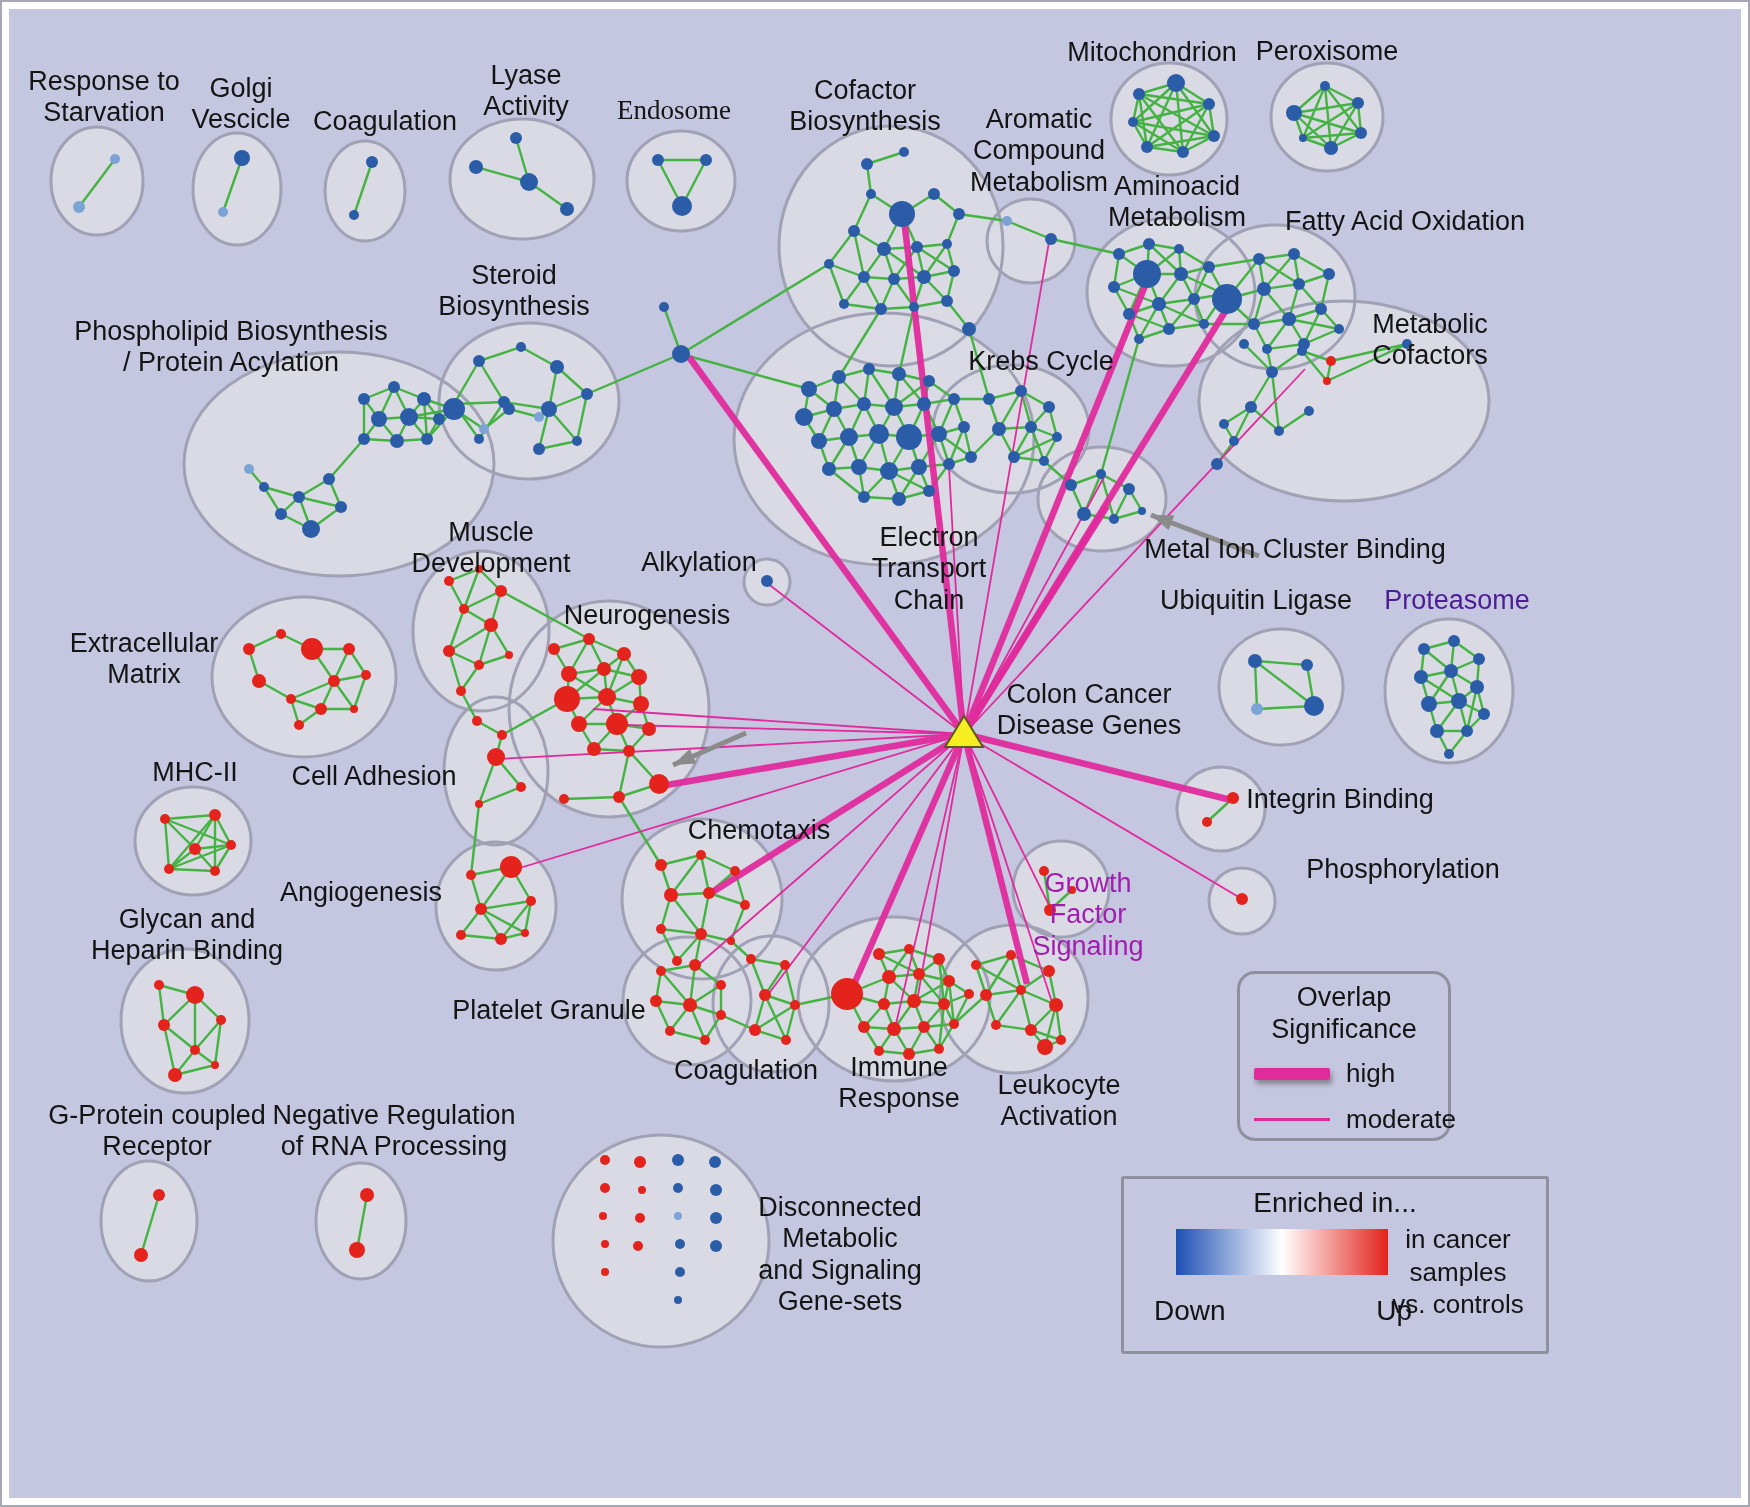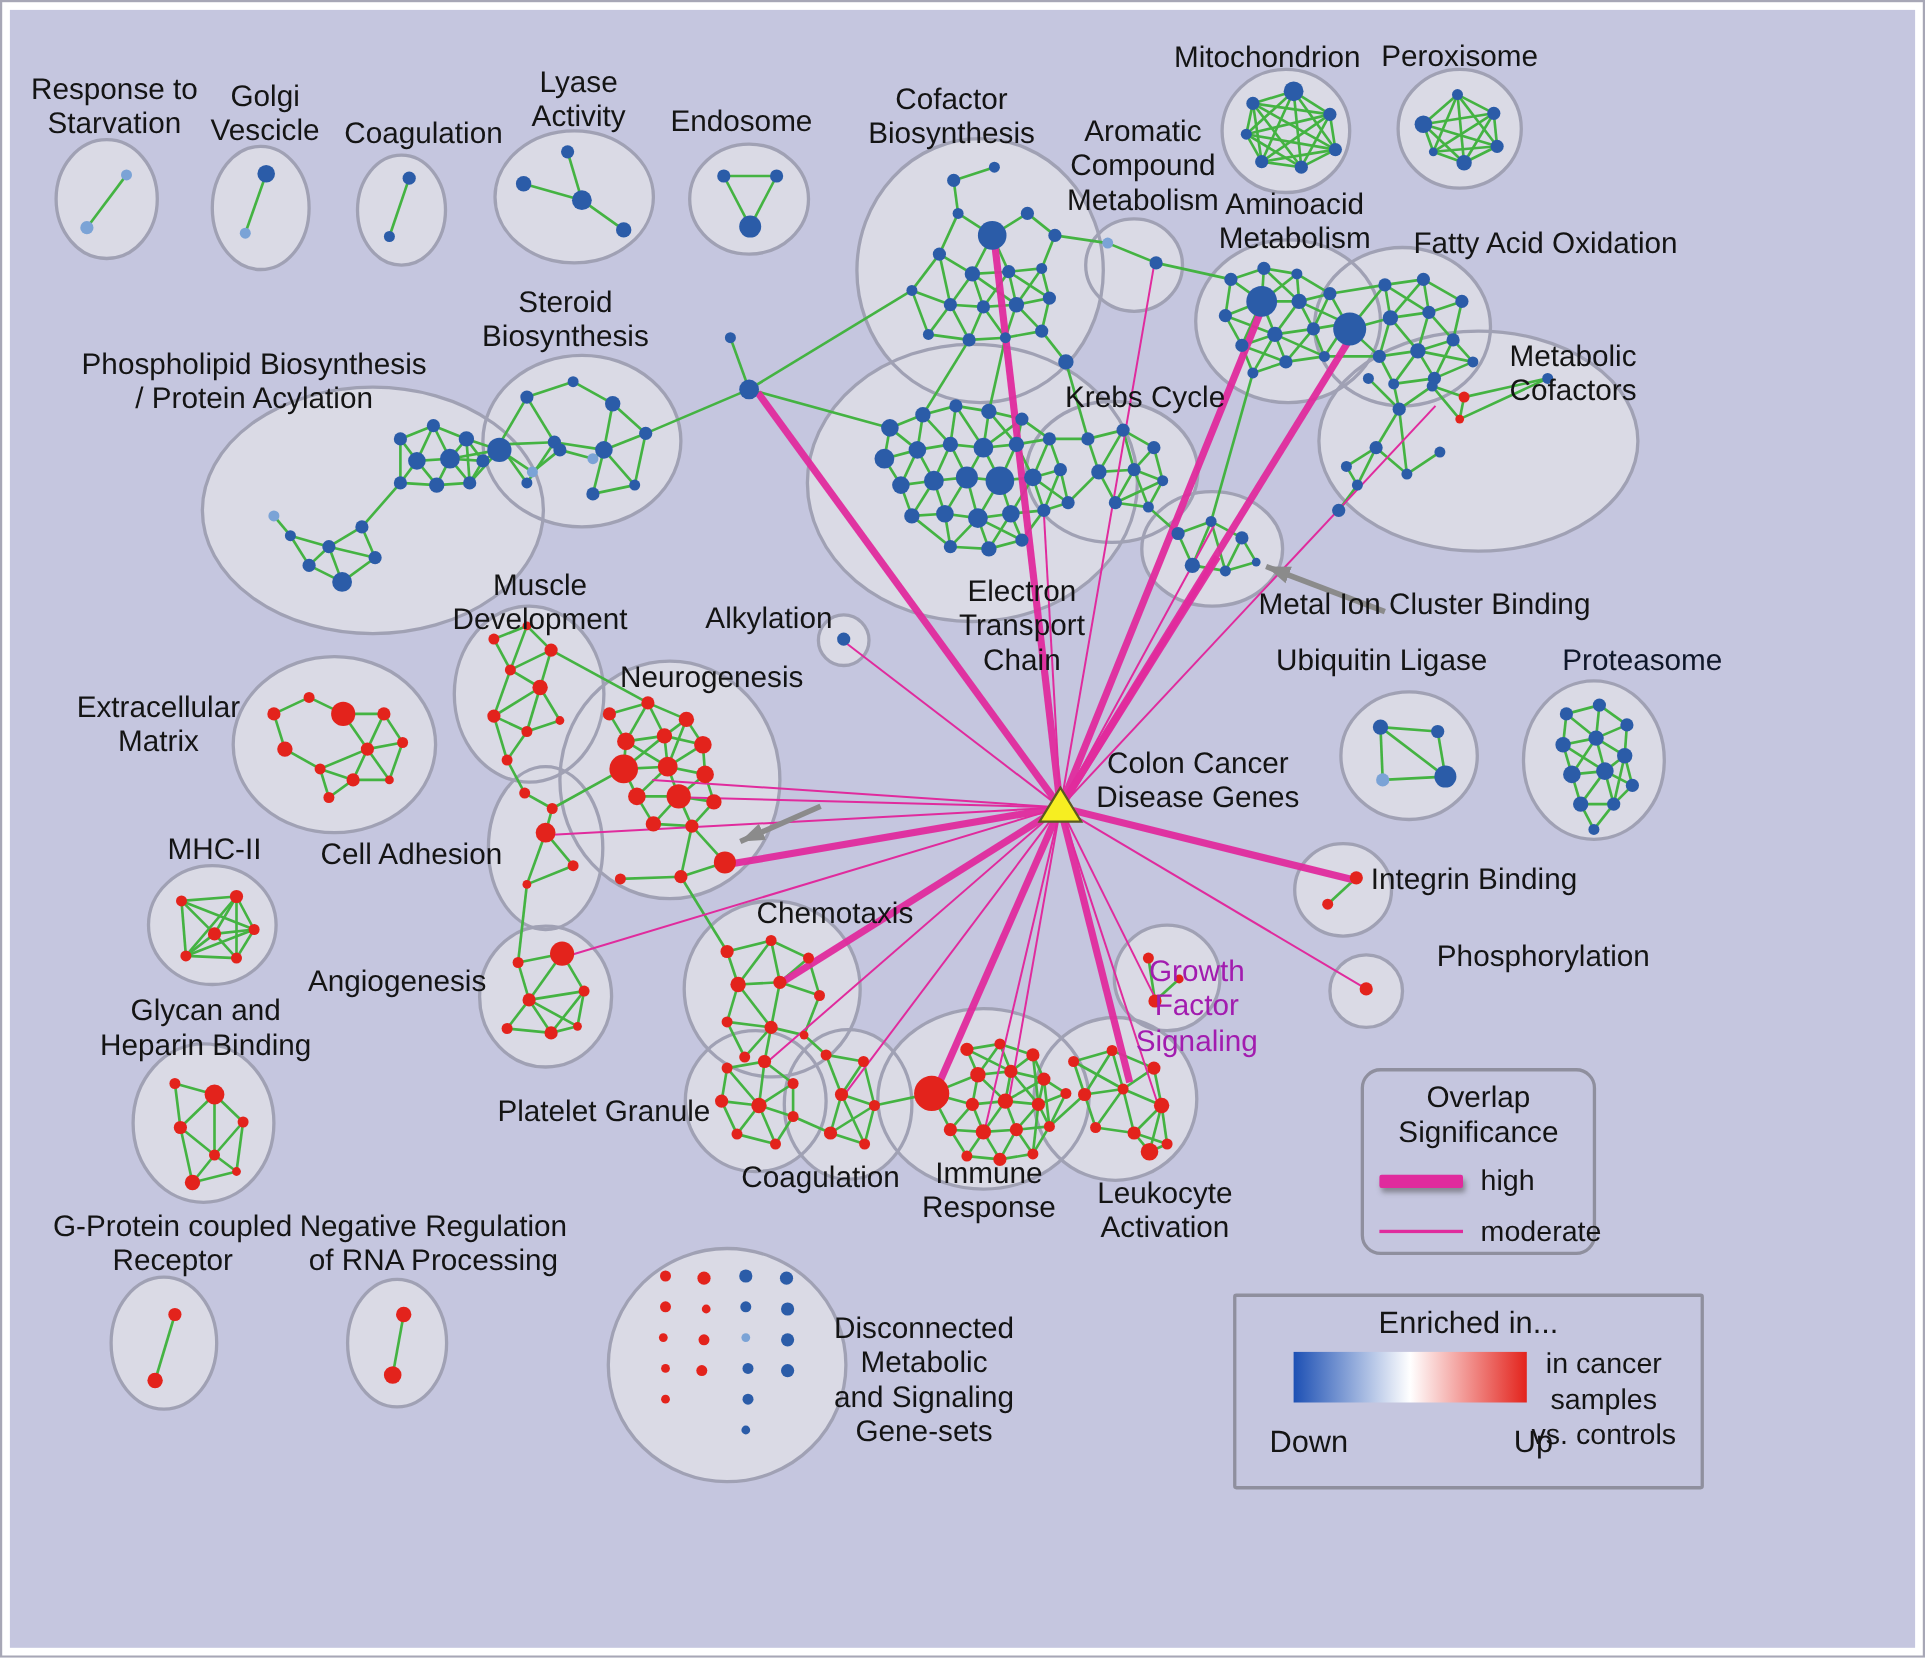--- a/index.html
+++ b/index.html
@@ -1049,21 +1049,21 @@
         <line x1="737" y1="724" x2="664" y2="756" stroke="#8b8b8b" stroke-width="5" marker-end="url(#ah)"></line>
       </svg>
     <div id="labels">
         <div class="label" style="left: 95px; top: 88px; color: rgb(20, 20, 20);">Response to
 Starvation</div>
         <div class="label" style="left: 232px; top: 95px; color: rgb(20, 20, 20);">Golgi
 Vescicle</div>
         <div class="label" style="left: 376px; top: 113px; color: rgb(20, 20, 20);">Coagulation</div>
         <div class="label" style="left: 517px; top: 82px; color: rgb(20, 20, 20);">Lyase
 Activity</div>
-        <div class="label" style="left: 665px; top: 102px; color: rgb(20, 20, 20);">Endosome</div>
+        <div class="label" style="left: 665px; top: 102px; color: rgb(20, 20, 20); font-family: Liberation Serif, serif;">Endosome</div>
         <div class="label" style="left: 856px; top: 97px; color: rgb(20, 20, 20);">Cofactor
 Biosynthesis</div>
         <div class="label" style="left: 1030px; top: 142px; color: rgb(20, 20, 20);">Aromatic
 Compound
 Metabolism</div>
         <div class="label" style="left: 1143px; top: 44px; color: rgb(20, 20, 20);">Mitochondrion</div>
         <div class="label" style="left: 1318px; top: 43px; color: rgb(20, 20, 20);">Peroxisome</div>
         <div class="label" style="left: 1168px; top: 193px; color: rgb(20, 20, 20);">Aminoacid
 Metabolism</div>
         <div class="label" style="left: 1396px; top: 213px; color: rgb(20, 20, 20);">Fatty Acid Oxidation</div>
@@ -1076,21 +1076,21 @@
         <div class="label" style="left: 920px; top: 560px; color: rgb(20, 20, 20);">Electron
 Transport
 Chain</div>
         <div class="label" style="left: 1032px; top: 353px; color: rgb(20, 20, 20);">Krebs Cycle</div>
         <div class="label" style="left: 1286px; top: 541px; color: rgb(20, 20, 20);">Metal Ion Cluster Binding</div>
         <div class="label" style="left: 690px; top: 554px; color: rgb(20, 20, 20);">Alkylation</div>
         <div class="label" style="left: 482px; top: 539px; color: rgb(20, 20, 20);">Muscle
 Development</div>
         <div class="label" style="left: 638px; top: 607px; color: rgb(20, 20, 20);">Neurogenesis</div>
         <div class="label" style="left: 1247px; top: 592px; color: rgb(20, 20, 20);">Ubiquitin Ligase</div>
-        <div class="label" style="left: 1484px; top: 592px; color: #0f172a;">Proteasome</div>
+        <div class="label" style="left: 1448px; top: 592px; color: #4c1d95;">Proteasome</div>
         <div class="label" style="left: 135px; top: 650px; color: rgb(20, 20, 20);">Extracellular
 Matrix</div>
         <div class="label" style="left: 365px; top: 768px; color: rgb(20, 20, 20);">Cell Adhesion</div>
         <div class="label" style="left: 186px; top: 764px; color: rgb(20, 20, 20);">MHC-II</div>
         <div class="label" style="left: 750px; top: 822px; color: rgb(20, 20, 20);">Chemotaxis</div>
         <div class="label" style="left: 1331px; top: 791px; color: rgb(20, 20, 20);">Integrin Binding</div>
         <div class="label" style="left: 1394px; top: 861px; color: rgb(20, 20, 20);">Phosphorylation</div>
         <div class="label" style="left: 352px; top: 884px; color: rgb(20, 20, 20);">Angiogenesis</div>
         <div class="label" style="left: 1079px; top: 906px; color: #a21caf;">Growth
 Factor

